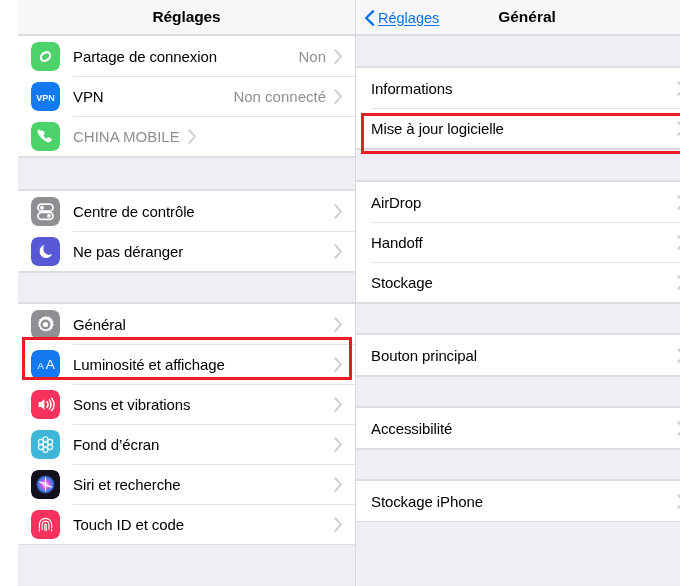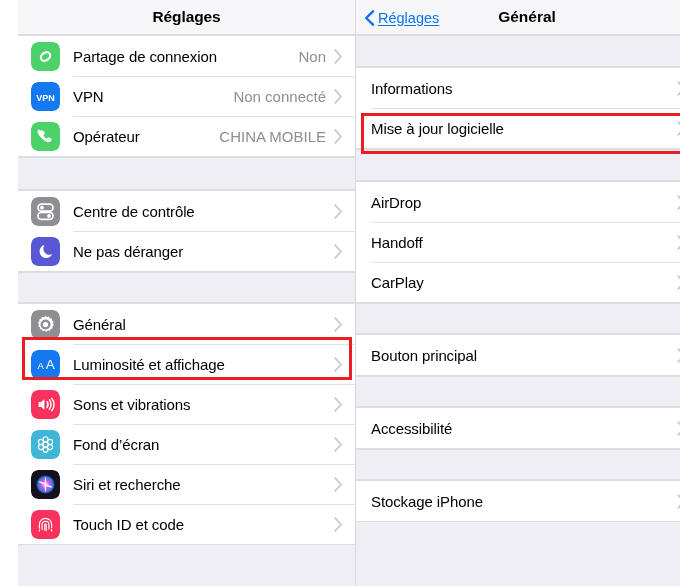--- a/index.html
+++ b/index.html
@@ -223,21 +223,20 @@
           </svg>
       </div>
 
       <div class="row">
         <span class="row-icon">
           <svg class="ico-svg" viewBox="0 0 29 29">
             <rect width="29" height="29" rx="7" fill="#4cd268"></rect>
             <path d="M10.2 8.7c0.7-0.7 1.5-0.6 2 0.1l1.3 1.8c0.4 0.6 0.3 1.2-0.2 1.7l-0.7 0.7c-0.2 0.2-0.2 0.4-0.1 0.6 0.4 1 1.9 2.5 2.9 2.9 0.2 0.1 0.4 0.1 0.6-0.1l0.7-0.7c0.5-0.5 1.1-0.6 1.7-0.2l1.8 1.3c0.7 0.5 0.8 1.3 0.1 2l-0.8 0.8c-0.8 0.8-2 1-3.3 0.5-2-0.8-4.1-2.3-5.6-3.8-1.5-1.5-3-3.6-3.8-5.6-0.5-1.3-0.3-2.5 0.5-3.3z" fill="#ffffff"></path>
           </svg>
         </span>
-        <span class="row-label">Opérateur</span>
         <span class="row-value">CHINA MOBILE</span>
         <svg class="chev" viewBox="0 0 9 15">
             <path d="M1.3 1.2L7 7.5l-5.7 6.3" fill="none" stroke="#b8b8bd" stroke-width="1.8" stroke-linecap="round" stroke-linejoin="round"></path>
           </svg>
       </div>
     </div>
 
     <div class="gap" style="height:33px"></div>
 
     <div class="group">
@@ -438,21 +437,21 @@
             <path d="M1.3 1.2L7 7.5l-5.7 6.3" fill="none" stroke="#b8b8bd" stroke-width="1.8" stroke-linecap="round" stroke-linejoin="round"></path>
           </svg>
       </div>
       <div class="row no-icon">
         <span class="row-label">Handoff</span>
         <svg class="chev" viewBox="0 0 9 15">
             <path d="M1.3 1.2L7 7.5l-5.7 6.3" fill="none" stroke="#b8b8bd" stroke-width="1.8" stroke-linecap="round" stroke-linejoin="round"></path>
           </svg>
       </div>
       <div class="row no-icon">
-        <span class="row-label">CarPlay</span>
+        <span class="row-label">Stockage</span>
         <svg class="chev" viewBox="0 0 9 15">
             <path d="M1.3 1.2L7 7.5l-5.7 6.3" fill="none" stroke="#b8b8bd" stroke-width="1.8" stroke-linecap="round" stroke-linejoin="round"></path>
           </svg>
       </div>
     </div>
 
     <div class="gap" style="height:31px"></div>
 
     <div class="group">
       <div class="row no-icon">

